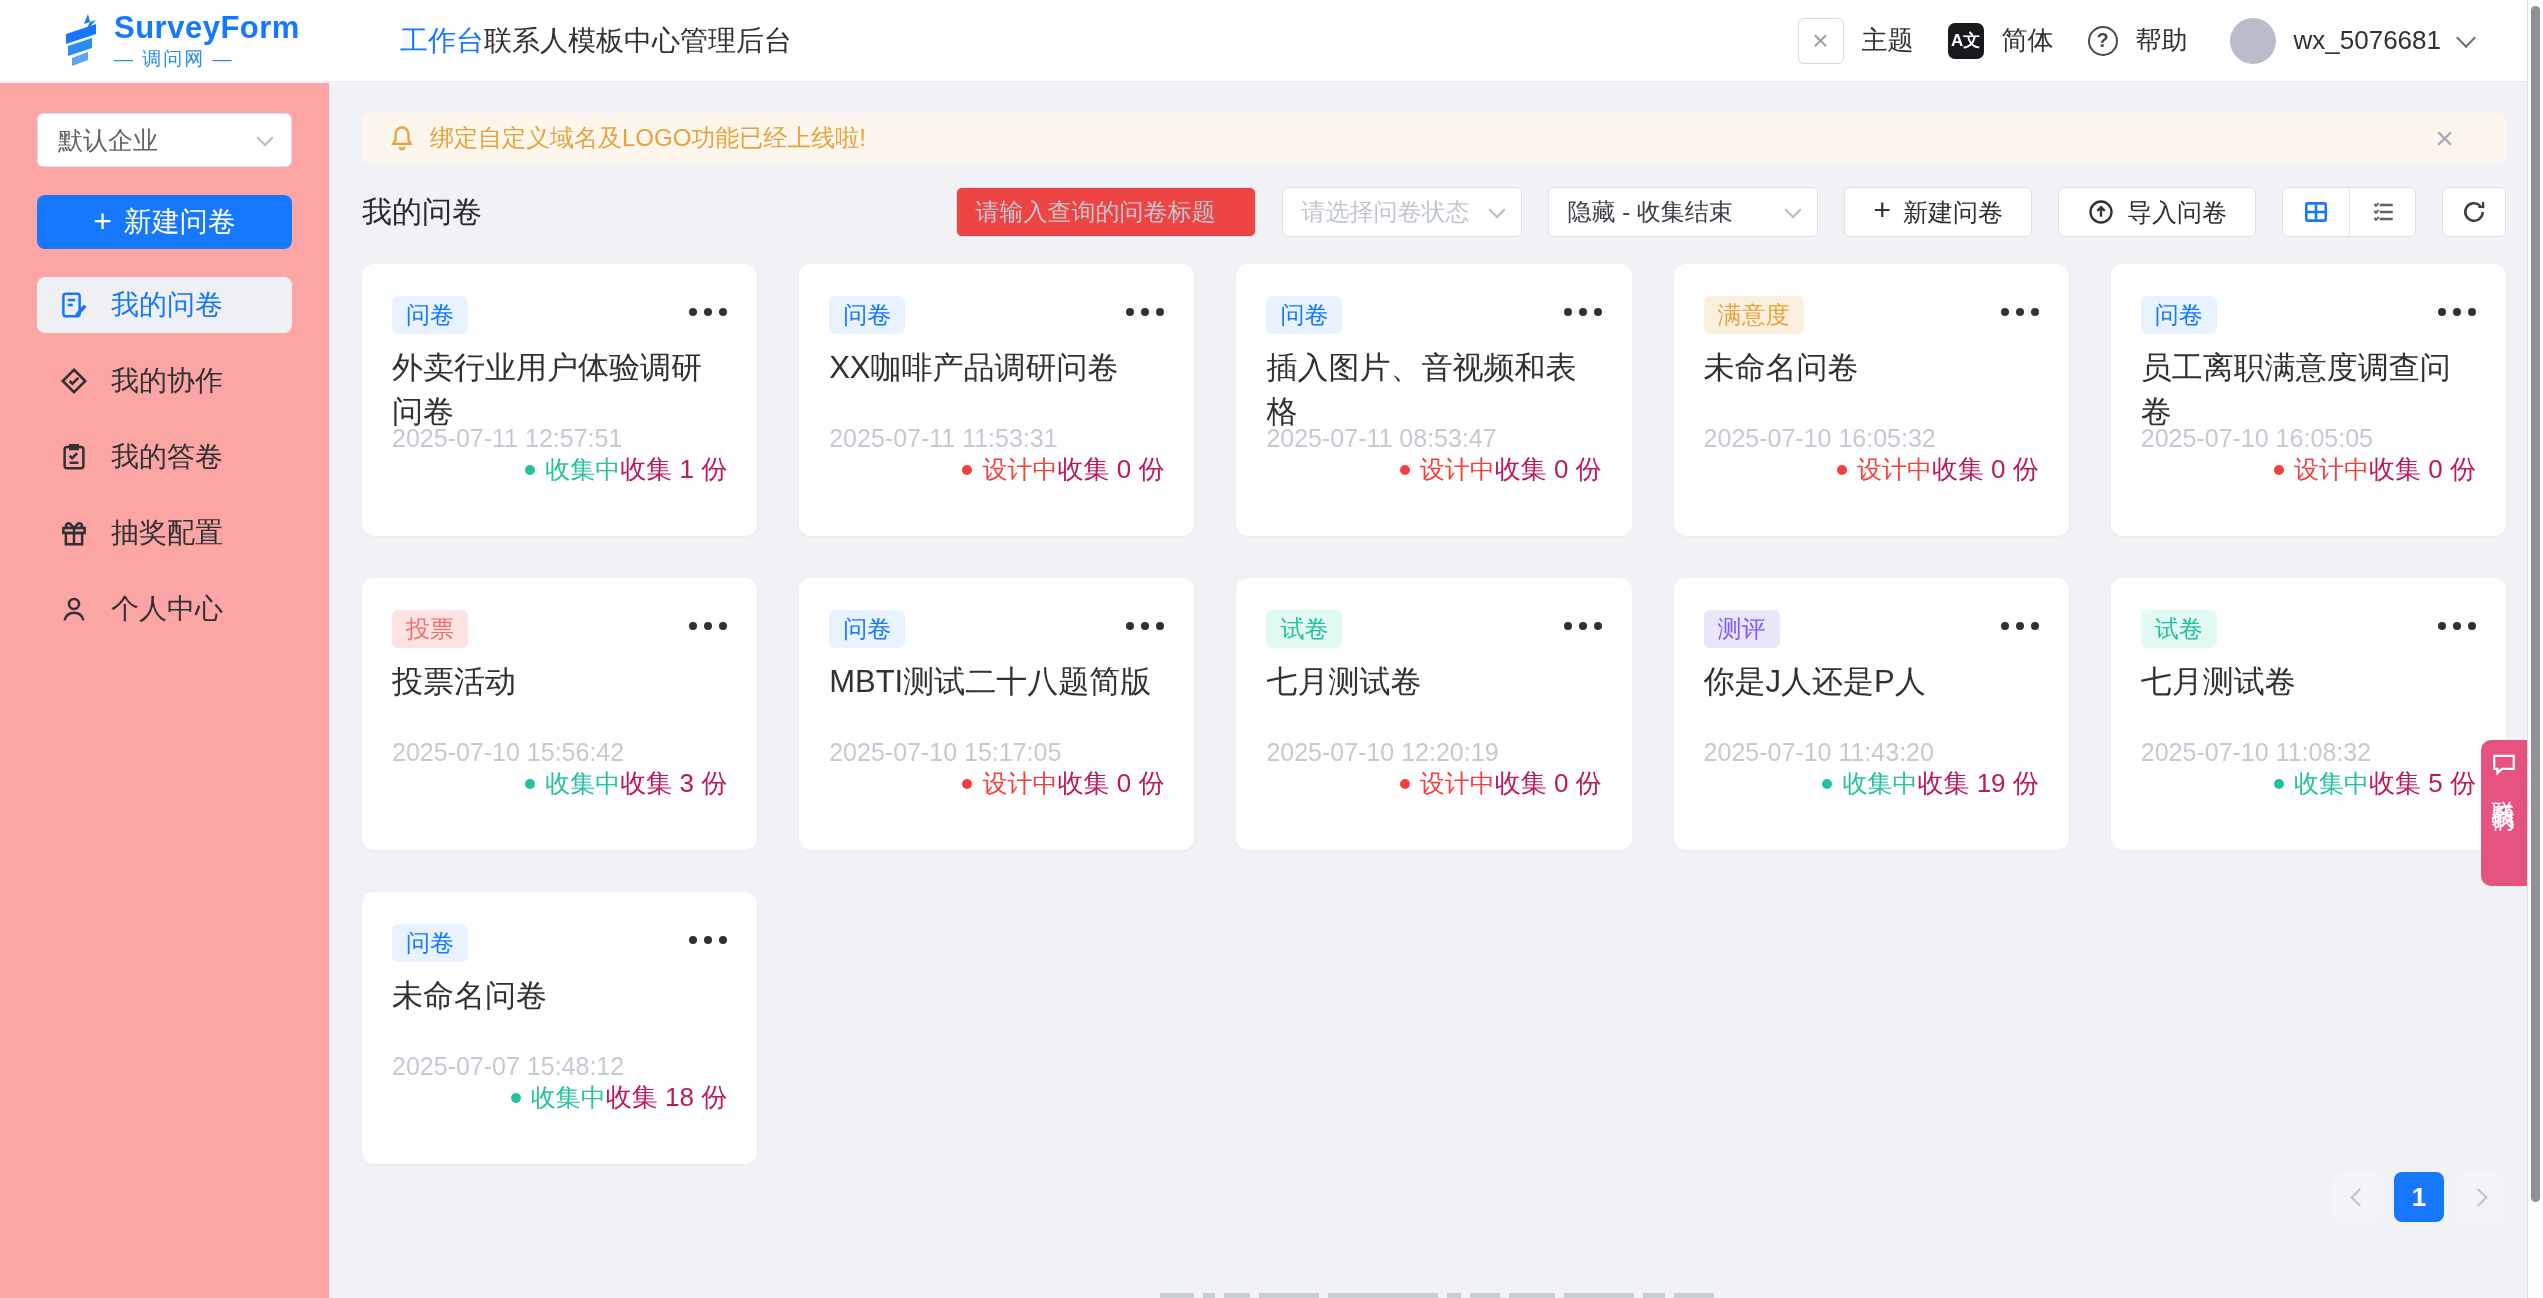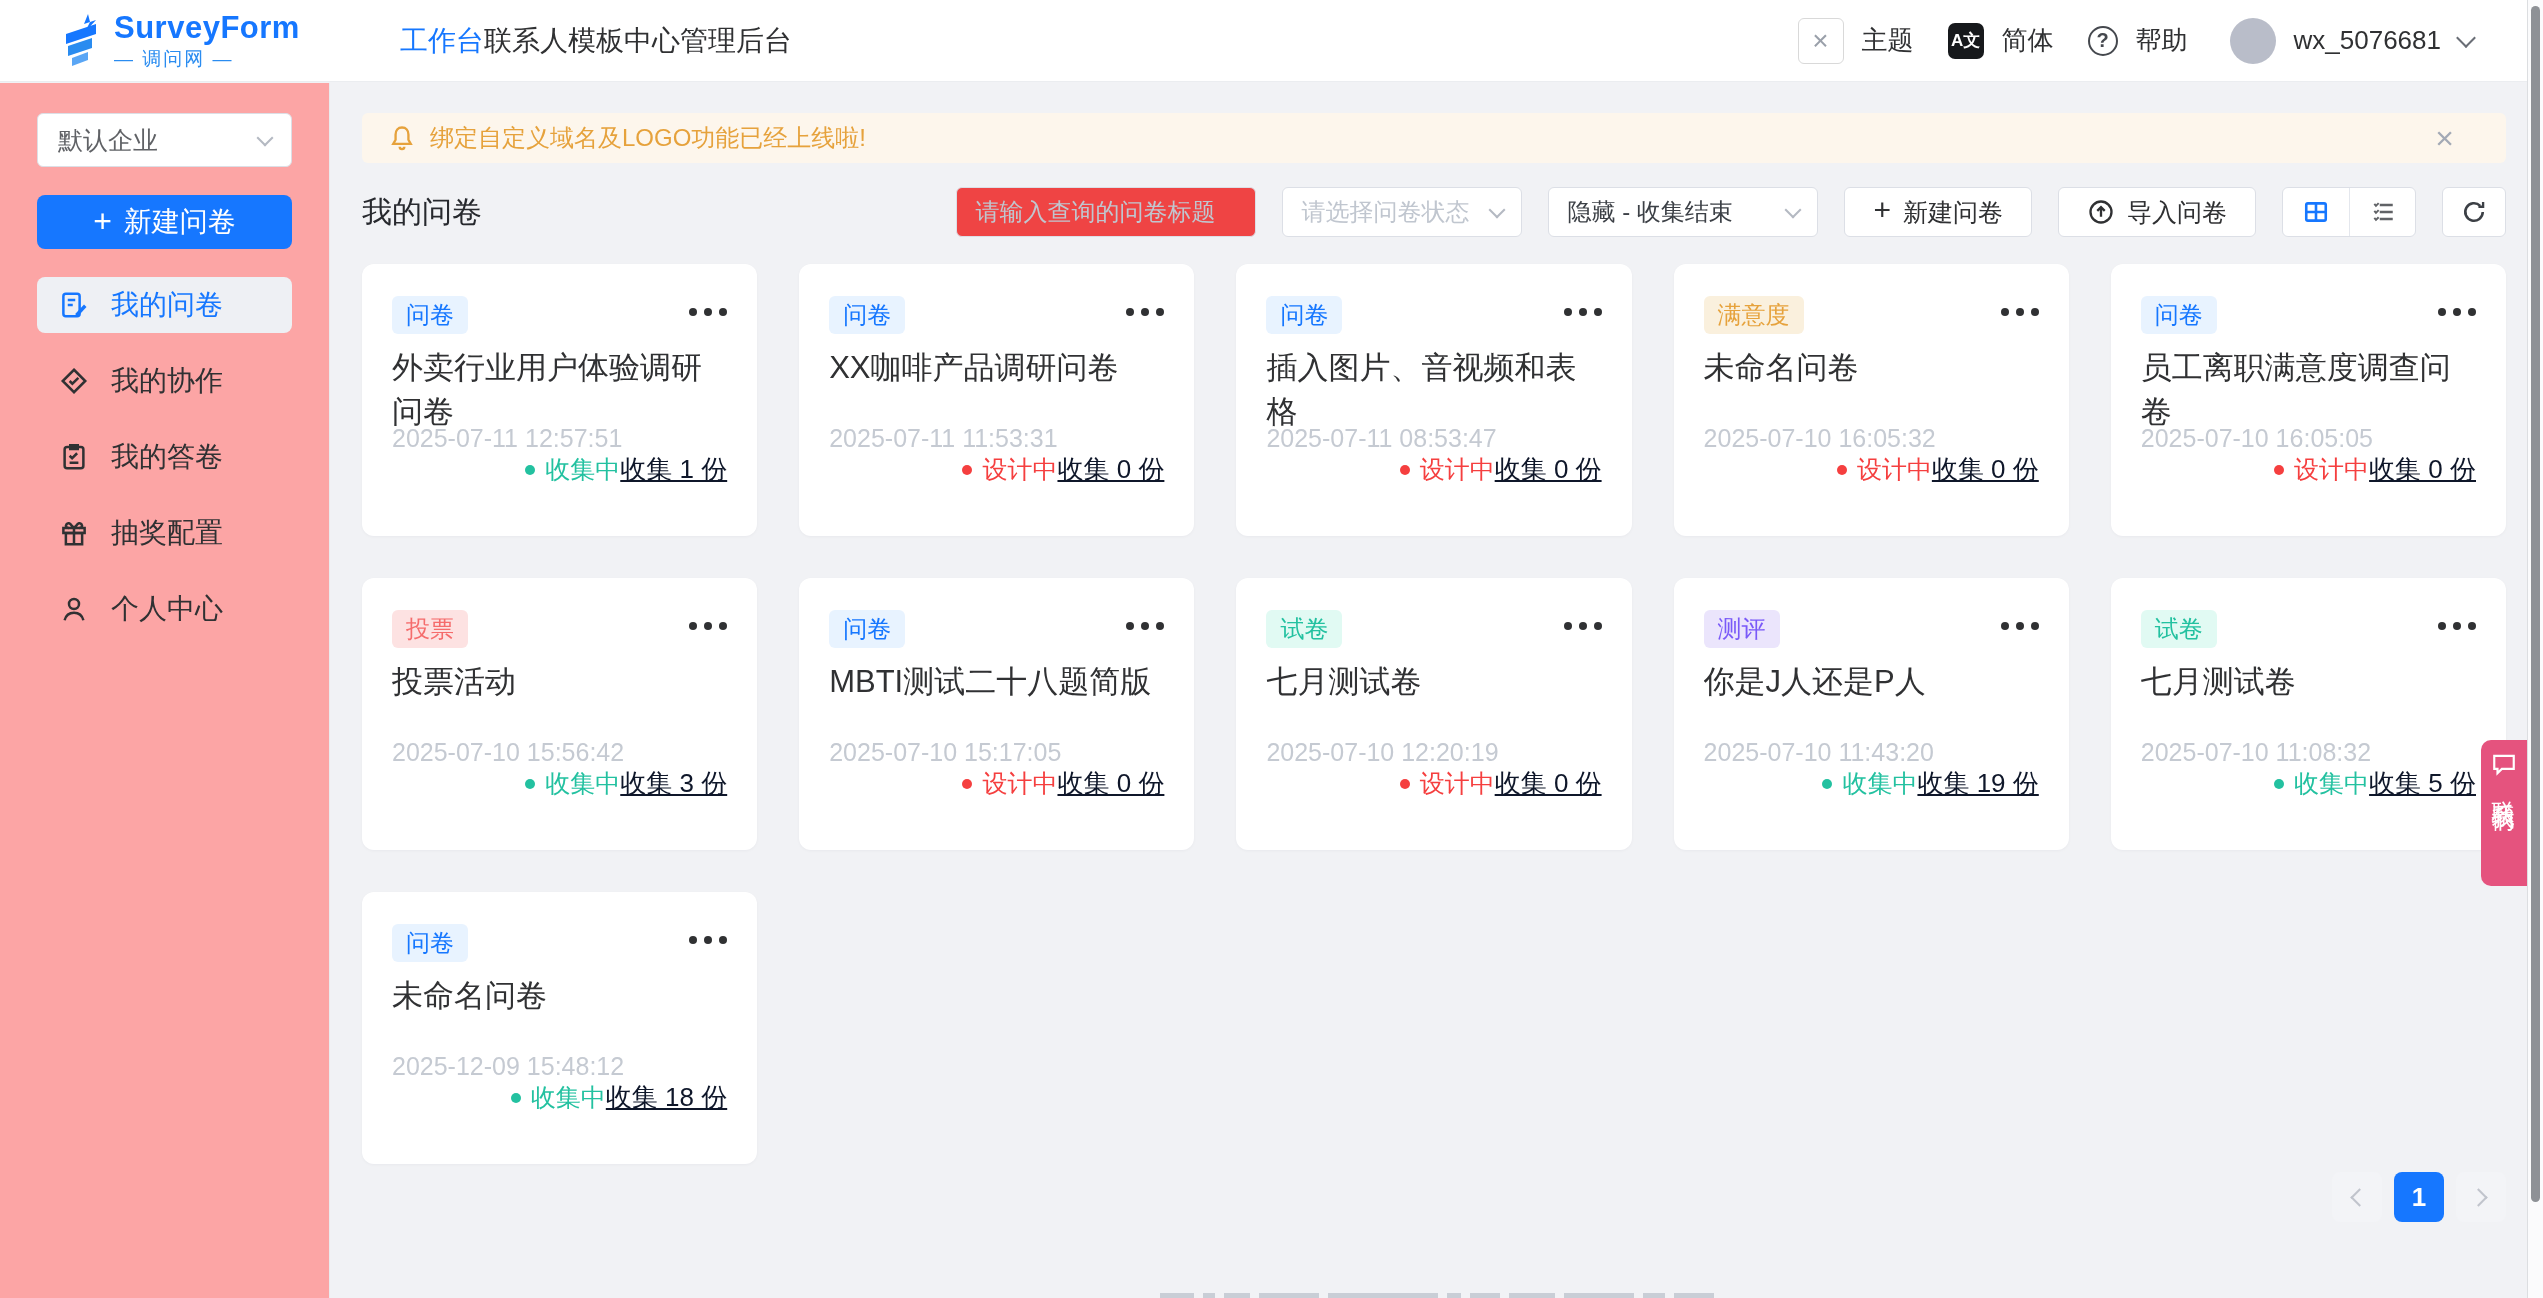--- a/index.html
+++ b/index.html
@@ -87,21 +87,21 @@
   .card-dots { position:absolute; right:30px; top:44px; display:flex; gap:7px; cursor:pointer; }
   .card-dots i { width:8px; height:8px; border-radius:50%; background:#303133; }
   .card-title { position:absolute; left:30px; right:30px; top:82px; font-size:31px; font-weight:500;
     color:#303133; line-height:44px; max-height:88px; overflow:hidden; }
   .card-date { position:absolute; left:30px; top:160px; font-size:25px; color:#c5cad2; }
   .card-foot { position:absolute; left:30px; right:30px; top:188px; display:flex; align-items:center; justify-content:flex-end; }
   .card-status { display:flex; align-items:center; gap:10px; font-size:25px; }
   .card-status .dot { width:10px; height:10px; border-radius:50%; }
   .st-collecting { color:#23c1a0; } .st-collecting .dot { background:#23c1a0; }
   .st-designing  { color:#f53f3f; } .st-designing  .dot { background:#f53f3f; }
-  .card-count { font-size:26px; color:#0f172a;text-decoration:underline; }
+  .card-count { font-size:26px; color:#be185d; }
 
   
   .pagination { position:absolute; right:37px; top:1090px; display:flex; gap:12px; }
   .page-btn { width:50px; height:50px; border-radius:8px; background:#f3f4f7; display:flex;
     align-items:center; justify-content:center; cursor:pointer; }
   .page-btn.current { background:#1677ff; color:#fff; font-size:26px; font-weight:bold; }
   .pg-chevron { width:13px; height:13px; border-right:2px solid #c0c4cc; border-bottom:2px solid #c0c4cc; }
   .pg-prev .pg-chevron { transform:rotate(135deg); margin-left:5px; }
   .pg-next .pg-chevron { transform:rotate(-45deg); margin-right:5px; }
   .footer-clip { position:absolute; bottom:0; left:50%; transform:translateX(-50%);
@@ -456,21 +456,21 @@
     </article>
 
     <article class="card">
       <span class="card-tag tag-blue">问卷</span>
       <span class="card-dots">
           <i></i>
           <i></i>
           <i></i>
         </span>
       <h3 class="card-title">未命名问卷</h3>
-      <time class="card-date">2025-12-09 15:48:12</time>
+      <time class="card-date">2025-07-07 15:48:12</time>
       <div class="card-foot">
         <span class="card-status st-collecting">
           <i class="dot"></i>
           <span>收集中</span>
         </span>
         <span class="card-count">收集 18 份</span>
       </div>
     </article>
   </section>
 

